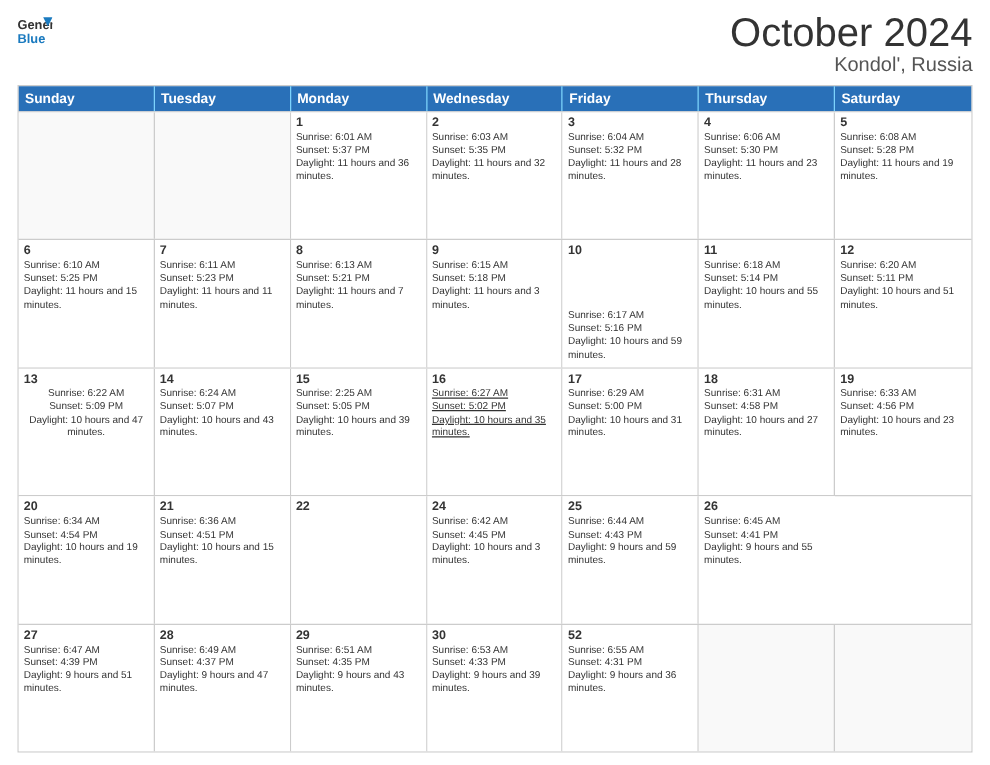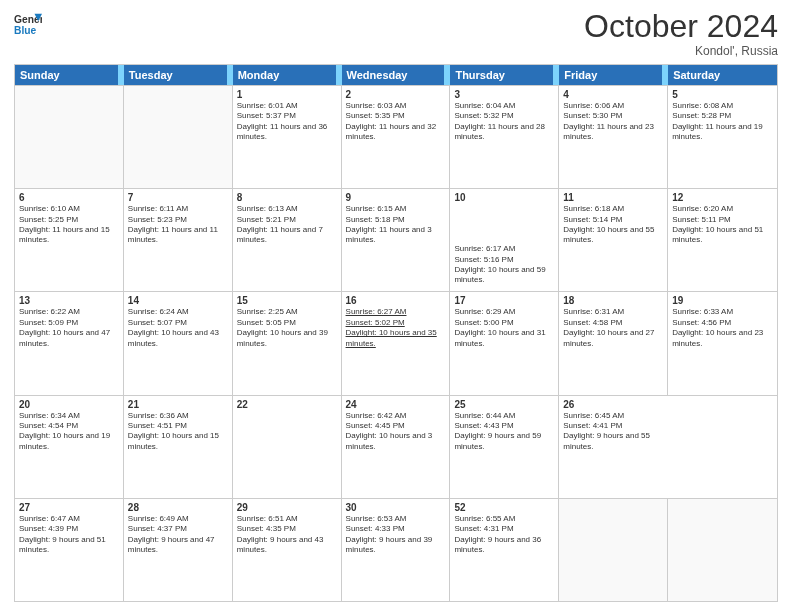--- a/index.html
+++ b/index.html
@@ -35,41 +35,41 @@
     .title-block {
       text-align: right;
     }
     .month-title {
       font-size: 32px;
       font-weight: 300;
       color: #333;
       line-height: 1;
     }
     .subtitle {
-      font-size: 12px;
+      font-size: 16px;
       color: #555;
       margin-top: 2px;
     }
     .calendar {
       flex: 1;
       display: flex;
       flex-direction: column;
       border: 1px solid #ccc;
     }
     .cal-header {
       display: grid;
       grid-template-columns: repeat(7, 1fr);
       background: #2970b8;
     }
     .cal-header-cell {
       color: #fff;
       font-size: 11px;
       font-weight: bold;
       padding: 4px 5px;
-      border-right: 6px solid #7dd3fc;
+      border-right: 1px solid #7dd3fc;
       text-align: left;
     }
     .cal-header-cell:last-child { border-right: none; }
     .cal-body {
       flex: 1;
       display: flex;
       flex-direction: column;
     }
     .cal-row {
       display: grid;
@@ -118,22 +118,22 @@
       <div class="subtitle">Kondol', Russia</div>
     </div>
   </div>
 
   <div class="calendar">
     <div class="cal-header">
     <div class="cal-header-cell">Sunday</div>
         <div class="cal-header-cell">Tuesday</div>
         <div class="cal-header-cell">Monday</div>
         <div class="cal-header-cell">Wednesday</div>
+        <div class="cal-header-cell">Friday</div>
         <div class="cal-header-cell">Thursday</div>
-        <div class="cal-header-cell">Friday</div>
         <div class="cal-header-cell">Saturday</div>
       </div>
     <div class="cal-body">
     <div class="cal-row">
           <div class="cal-cell empty"></div>
           <div class="cal-cell empty"></div>
           <div class="cal-cell">
             <div class="day-num">1</div>
             <div class="day-info" style="white-space: pre-line;">Sunrise: 6:01 AM
 Sunset: 5:37 PM
@@ -204,21 +204,21 @@
           <div class="cal-cell">
             <div class="day-num">12</div>
             <div class="day-info" style="white-space: pre-line;">Sunrise: 6:20 AM
 Sunset: 5:11 PM
 Daylight: 10 hours and 51 minutes.</div>
           </div>
         </div>
         <div class="cal-row">
           <div class="cal-cell">
             <div class="day-num">13</div>
-            <div class="day-info" style="white-space: pre-line;">Sunrise: 6:22 AM
+            <div class="day-info" style="white-space: pre-line; text-align: center;">Sunrise: 6:22 AM
 Sunset: 5:09 PM
 Daylight: 10 hours and 47 minutes.</div>
           </div>
           <div class="cal-cell">
             <div class="day-num">14</div>
             <div class="day-info" style="white-space: pre-line;">Sunrise: 6:24 AM
 Sunset: 5:07 PM
 Daylight: 10 hours and 43 minutes.</div>
           </div>
           <div class="cal-cell">

